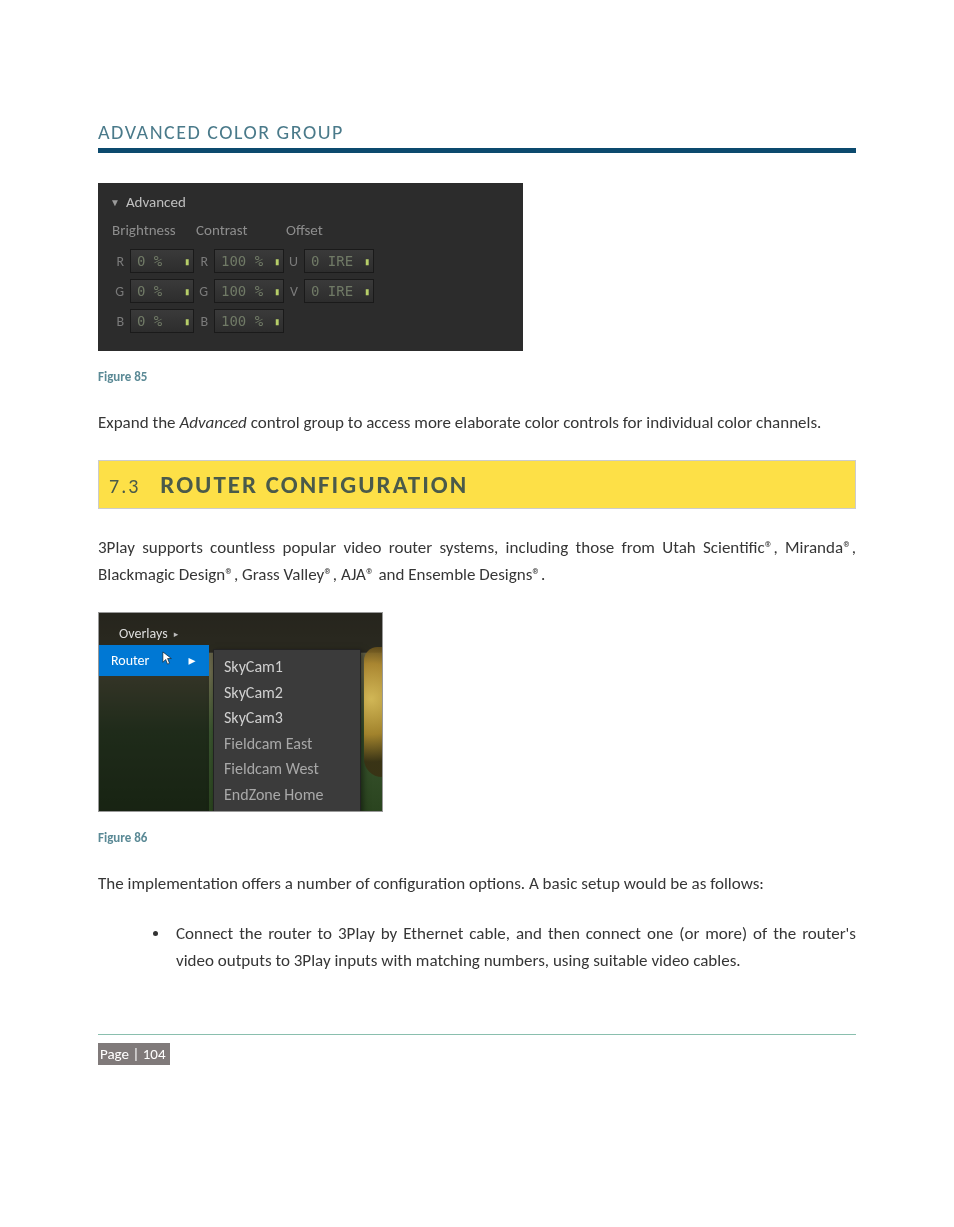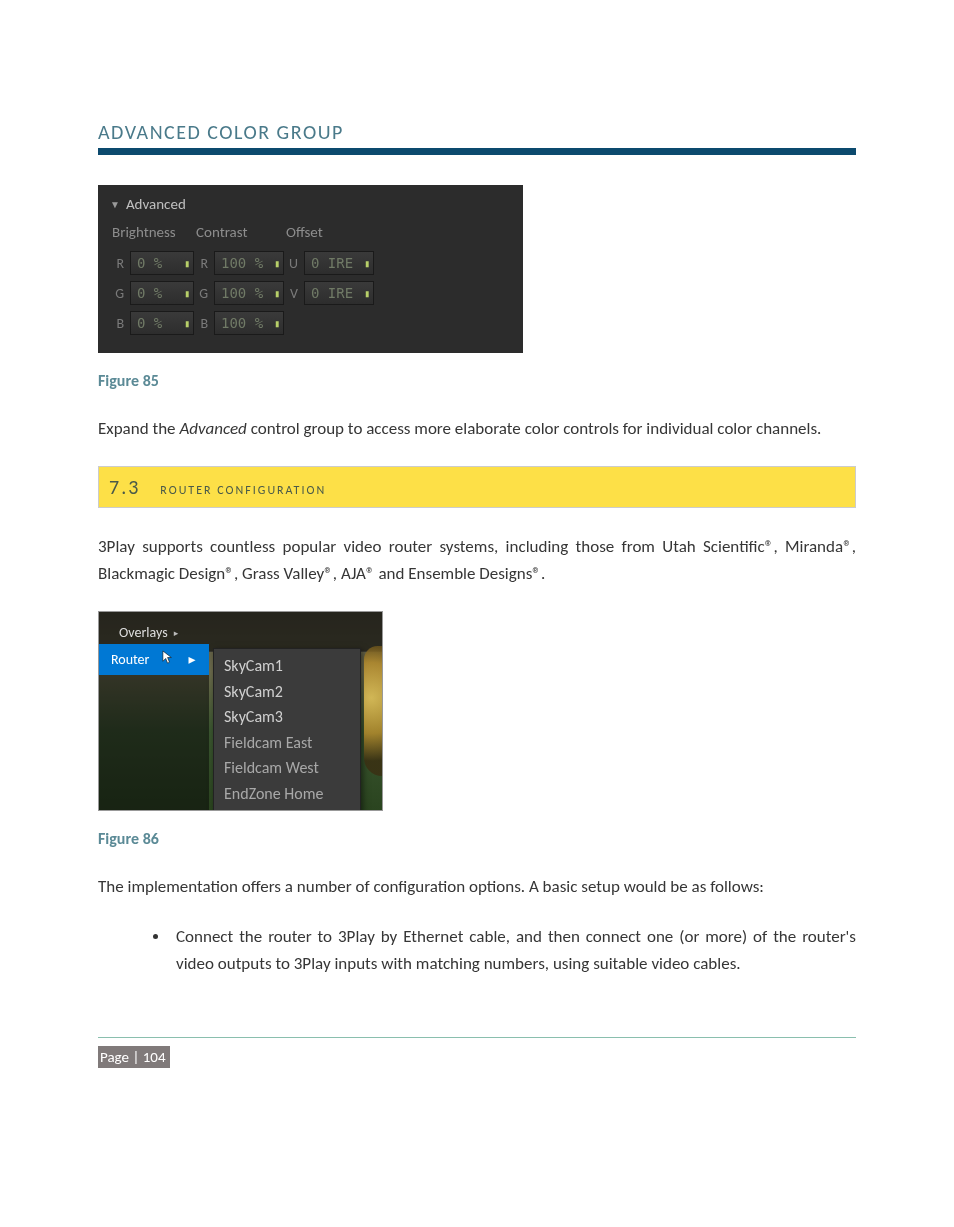--- a/index.html
+++ b/index.html
@@ -10,21 +10,21 @@
     margin: 0 auto;
     padding: 120px 98px 40px 98px;
     color: #333;
     font-size: 17px;
   }
   .section-title-minor {
     color: #4a7a8a;
     font-size: 20px;
     letter-spacing: 1.5px;
     font-weight: 400;
-    border-bottom: 7px solid #0c4a6e;
+    border-bottom: 5px solid #0c4a6e;
     padding-bottom: 4px;
     margin-bottom: 30px;
   }
   
   .adv-panel {
     background: #2c2c2c;
     width: 425px;
     padding: 10px 12px 18px 12px;
     margin-bottom: 18px;
   }
@@ -57,21 +57,21 @@
     position: relative;
     font-family: 'Consolas', monospace;
   }
   .adv-val.wider { min-width: 70px; }
   .adv-val .caret {
     position:absolute; right:3px; top:50%; transform:translateY(-50%);
     color:#b7cf69; font-size:10px;
   }
   .fig-label {
     color:#5b8a96;
-    font-size: 16px;
+    font-size: 13px;
     font-weight: 600;
     margin-bottom: 26px;
   }
   .body-p {
     color:#363636;
     line-height: 1.55;
     text-align: justify;
     margin-bottom: 24px;
   }
   .body-p .it { font-style: italic; }
@@ -84,22 +84,23 @@
     margin-bottom: 26px;
     border: 0.5px solid #ccc;
   }
   .section-num {
     color:#4a5a4a;
     font-size: 20px;
     letter-spacing: 2px;
   }
   .section-name {
     color:#4a5a4a;
-    font-size: 12px;
+    font-size: 25px;
     letter-spacing: 2px;
+    font-weight: bold;
   }
   
   .router-panel {
     width: 285px;
     height: 200px;
     background: linear-gradient(180deg,#5a5640 0%, #6b6a4c 30%, #3a552f 60%, #2a441f 100%);
     position: relative;
     border:1px solid #999;
     margin-bottom: 18px;
     overflow:hidden;

